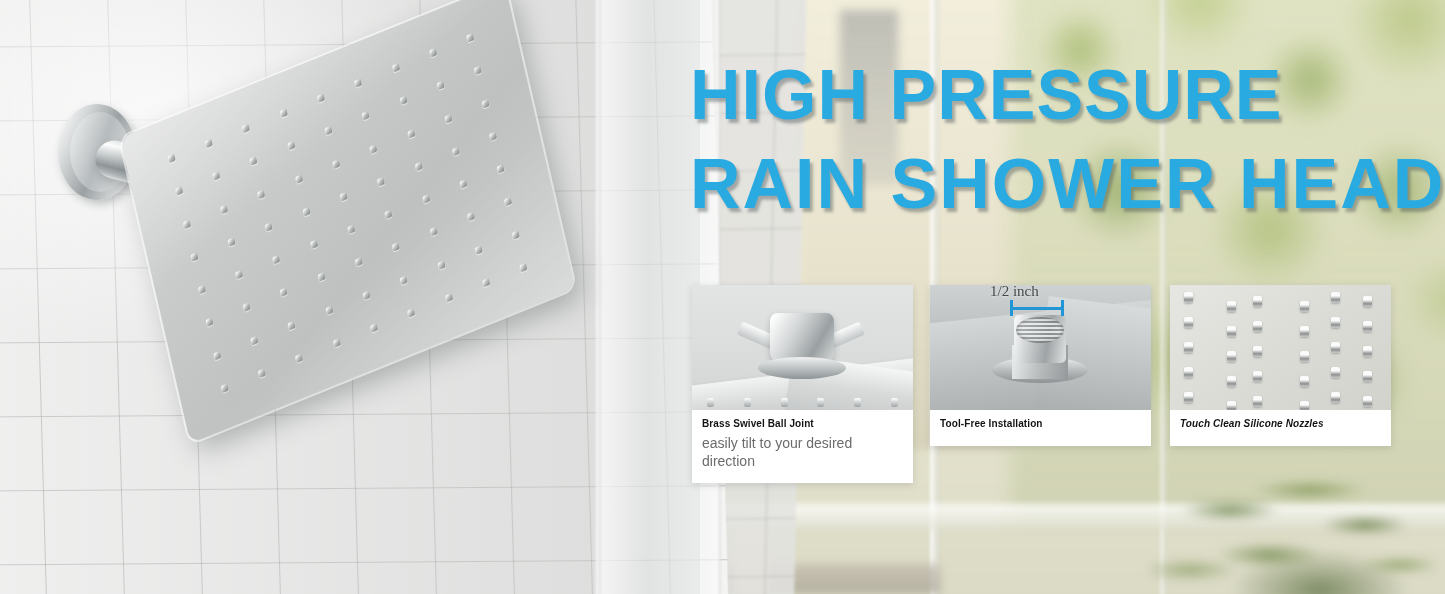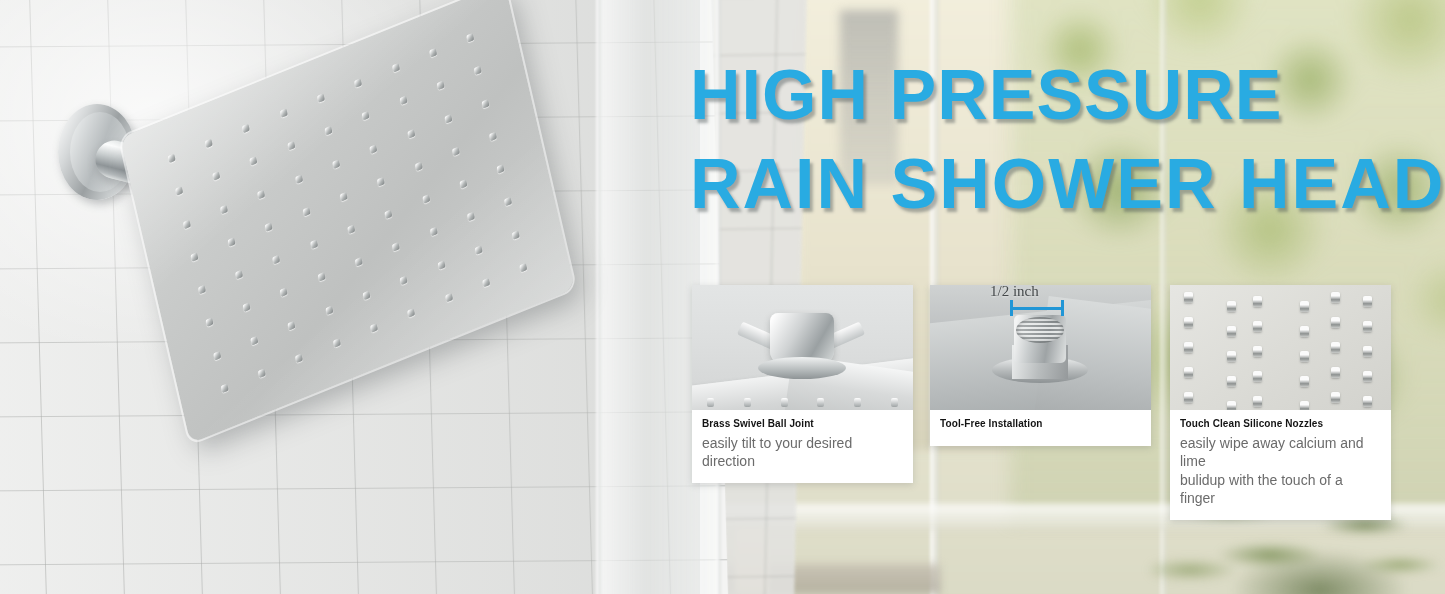--- a/index.html
+++ b/index.html
@@ -553,21 +553,21 @@
         <div class="dim-tick l"></div>
         <div class="dim-tick r"></div>
         <div class="dim-bar"></div>
         <div class="dim-label">1/2 inch</div>
       </div>
       <div class="card-text">
         <div class="card-title">Tool-Free Installation</div>
       </div>
     </div>
 
-    <div class="card" style="left:478px; top:0;">
+    <div class="card" style="left:478px; top:0;font-style:italic;">
       <div class="card-photo ph3">
         <div class="field">
           <i></i>
             <i></i>
             <i></i>
             <i></i>
             <i></i>
             <i></i>
           <i></i>
             <i></i>
@@ -590,21 +590,17 @@
           <i></i>
             <i></i>
             <i></i>
             <i></i>
             <i></i>
             <i></i>
         </div>
       </div>
       <div class="card-text">
         <div class="card-title">Touch Clean Silicone Nozzles</div>
-        <div class="card-sub">
-          <span>easily wipe away calcium and lime</span><br>
-          <span>bulidup with the touch of a finger</span>
-        </div>
       </div>
     </div>
 
   </div>
 </div>
 
 </body></html>

